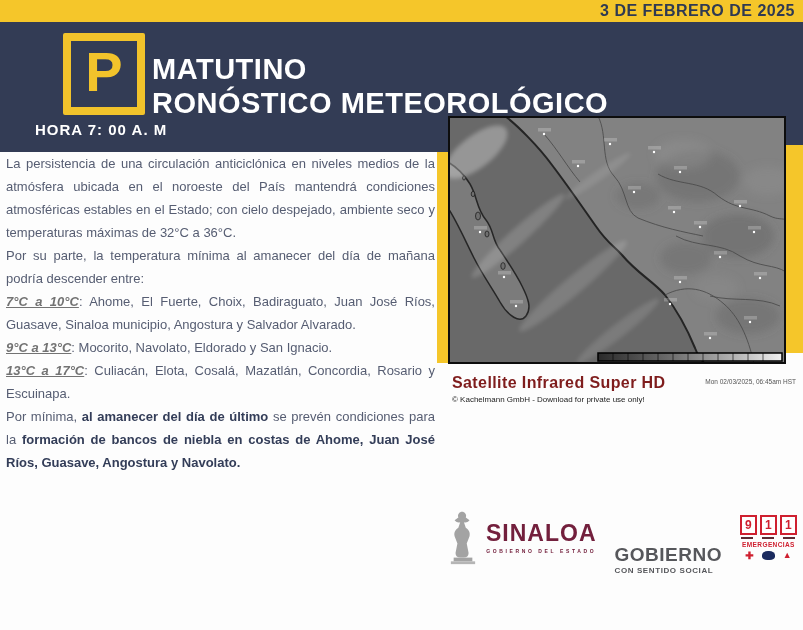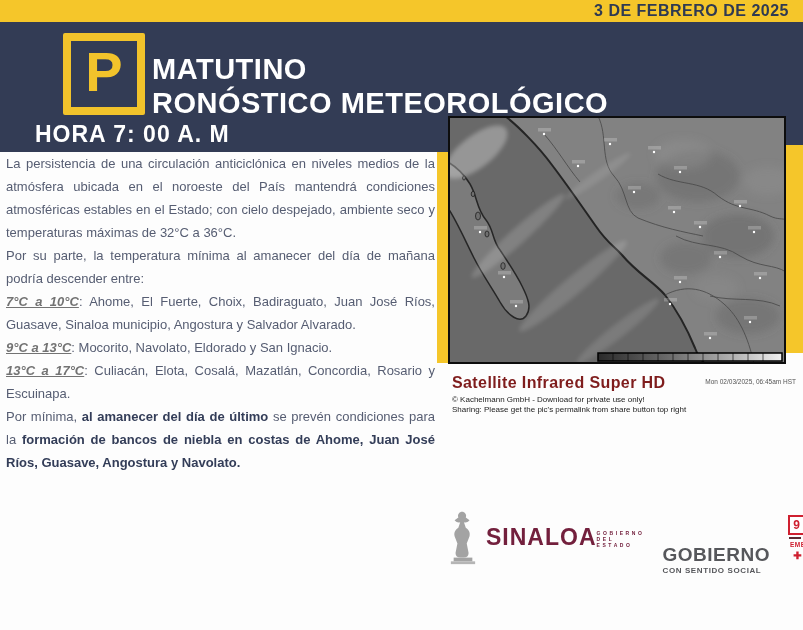--- a/index.html
+++ b/index.html
@@ -6,37 +6,37 @@
   .page{
     position:relative; width:803px; height:630px; overflow:hidden;
     background:#fdfdfd; font-family:"Liberation Sans", sans-serif;
   }
   
   .top-banner{
     position:absolute; left:0; top:0; width:803px; height:22px;
     background:#f5c62a; display:flex; align-items:center; justify-content:flex-end;
   }
   .top-banner span{
-    font-size:16px; font-weight:bold; color:#2f3a52; letter-spacing:.5px; padding-right:14px;
+    font-size:16px; font-weight:bold; color:#2f3a52; letter-spacing:.5px; padding-right:8px;
   }
   
   .header{
     position:absolute; left:0; top:22px; width:803px; height:130px; background:#333c55;
   }
   .p-logo{
     position:absolute; left:63px; top:33px; width:66px; height:66px;
     border:8px solid #f2c32b; border-radius:2px;
     display:flex; align-items:center; justify-content:center;
   }
   .p-logo span{ font-size:56px; font-weight:bold; color:#f2c32b; line-height:1; padding-bottom:4px;}
   .header-title{ position:absolute; left:152px; top:52px; color:#fff; font-weight:bold; }
   .header-title .line{ font-size:29px; line-height:34px; letter-spacing:.5px; }
   .hora{
     position:absolute; left:35px; top:121px; color:#fff; font-weight:bold;
-    font-size:23px; letter-spacing:1px;
+    font-size:15px; letter-spacing:1px;
   }
   
   .strip-left{ position:absolute; left:437px; top:152px; width:11px; height:211px; background:#f5c62a;}
   .strip-right{ position:absolute; left:786px; top:145px; width:17px; height:208px; background:#f5c62a;}
   
   .forecast{
     position:absolute; left:6px; top:152px; width:429px;
     font-size:13px; line-height:23px; color:#565d72; text-align:justify;
   }
   .forecast p{ margin:0; }
@@ -55,21 +55,21 @@
   .sat-timestamp{ font-size:6.5px; color:#555; margin-top:4px;}
   .sat-copyright{
     position:absolute; left:452px; top:395px; font-size:8px; line-height:10px; color:#222;
   }
   
   .logos-row{
     position:absolute; left:449px; top:500px; width:352px; height:75px;
     display:flex; align-items:center; gap:9px;
   }
   .crest svg{ display:block; }
-  .sinaloa-block{ display:flex; flex-direction:row; align-items:center; }
+  .sinaloa-block{ display:flex; flex-direction:column; align-items:center; }
   .sinaloa-name{ font-size:23px; font-weight:bold; color:#73203d; letter-spacing:1px; line-height:1;}
   .sinaloa-sub{ font-size:5px; font-weight:bold; color:#73203d; letter-spacing:2.6px; margin-top:3px;}
   .v-div{ width:1px; height:42px; background:#c2b3b8; }
   .v-div2{ width:1px; height:56px; background:#d8d8d8; }
   .gobierno-block{ display:flex; flex-direction:column; align-items:flex-start;}
   .gobierno-name{ font-size:19px; font-weight:bold; color:#56575b; letter-spacing:.5px; line-height:1;margin-top:44px;}
   .gobierno-sub{ font-size:8px; font-weight:bold; color:#56575b; letter-spacing:.6px; margin-top:2px;}
   .em-block{ display:flex; flex-direction:column; align-items:center; }
   .digits-row{ display:flex; gap:3px; }
   .digit-box{
@@ -247,21 +247,20 @@
       <rect x="1" y="1" width="336" height="246" fill="none" stroke="#0d0d0d" stroke-width="2"></rect>
     </svg>
   </div>
 
   <div class="sat-caption-row">
     <span class="sat-caption">Satellite Infrared Super HD</span>
     <span class="sat-timestamp">Mon 02/03/2025, 06:45am HST</span>
   </div>
   <div class="sat-copyright">
     <div>© Kachelmann GmbH - Download for private use only!</div>
-    <div>Sharing: Please get the pic's permalink from share button top right</div>
   </div>
 
   <div class="logos-row">
     <div class="crest">
       <svg width="28" height="58" viewBox="0 0 30 60">
         <path fill="#a3a3a3" d="M15,2 c3,1 4,4 3,6 l4,3 c-2,2 -4,3 -6,2 l2,6 c3,2 5,5 4,9 l-3,8 2,10 c0,3 -2,5 -5,5 h-4 c-3,0 -5,-2 -5,-5 l2,-10 -3,-8 c-1,-4 1,-7 4,-9 l2,-6 c-2,1 -4,0 -6,-2 l4,-3 c-1,-2 0,-5 3,-6 z"></path>
         <rect x="5" y="51" width="20" height="4" fill="#a3a3a3"></rect>
         <rect x="2" y="55" width="26" height="3" fill="#b5b5b5"></rect>
       </svg>
     </div>

